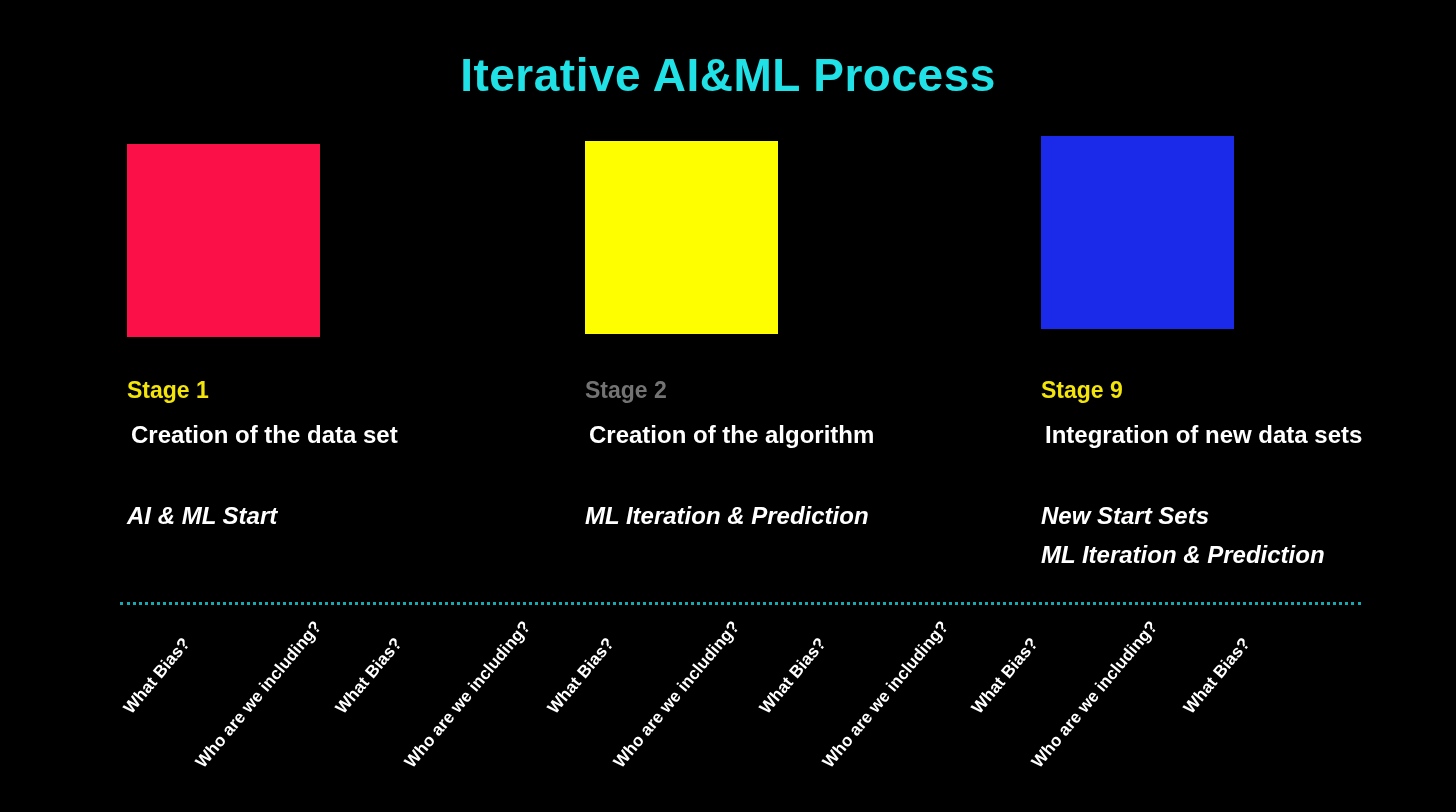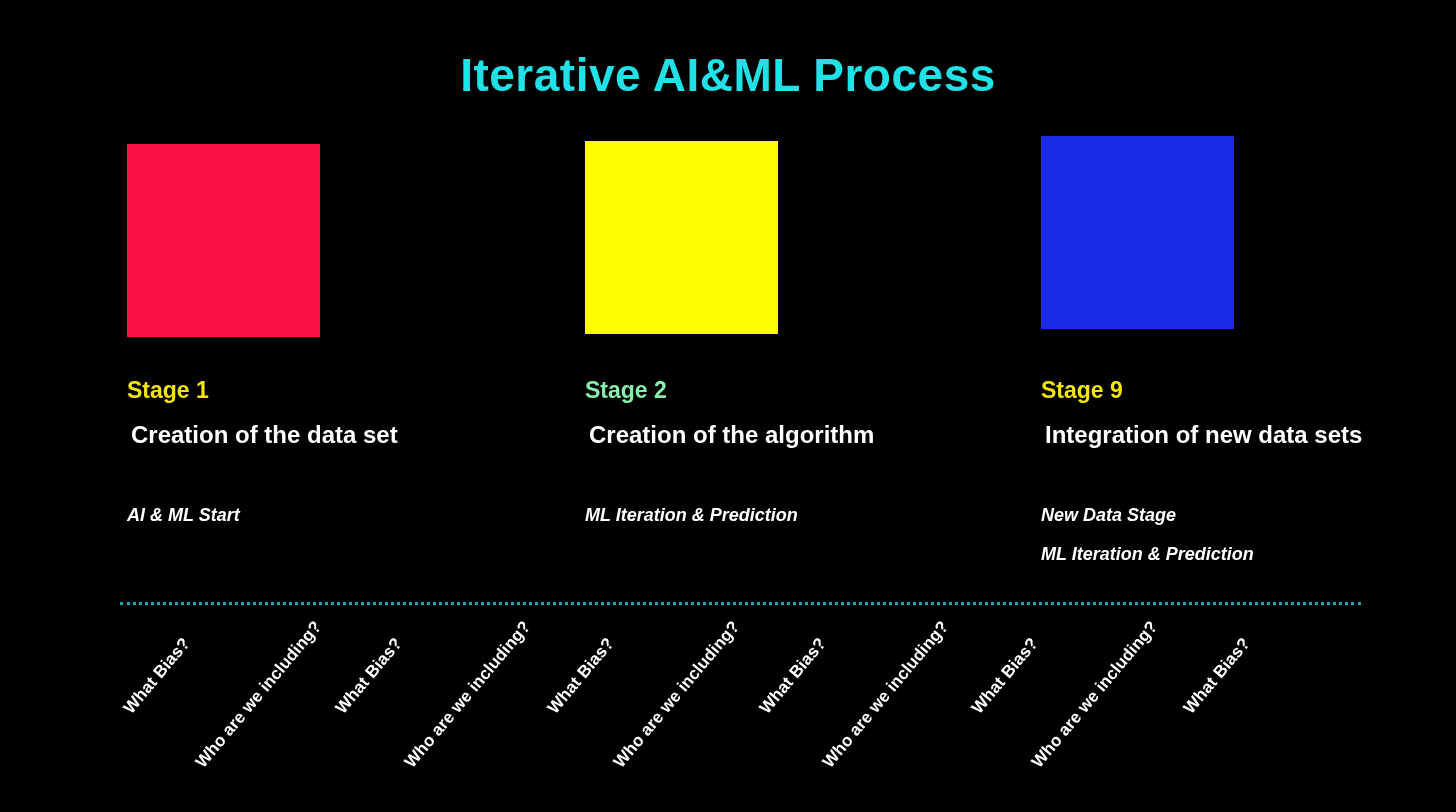--- a/index.html
+++ b/index.html
@@ -63,21 +63,21 @@
     color: #ffffff;
     white-space: nowrap;
   }
   .stage-notes {
     position: absolute;
     top: 496px;
     left: 0;
     color: #ffffff;
   }
   .note-line {
-    font-size: 18px;
+    font-size: 24px;
     font-weight: bold;
     font-style: italic;
     line-height: 39px;
     white-space: nowrap;
   }
   .divider {
     position: absolute;
     top: 602px;
     left: 120px;
     width: 1241px;
@@ -111,34 +111,34 @@
     <div class="stage-heading" style="color: rgb(243, 228, 10);">Stage 1</div>
     <div class="stage-subheading">Creation of the data set</div>
     <div class="stage-notes">
       <div class="note-line">AI &amp; ML Start</div>
       <div class="note-line"></div>
     </div>
   </div>
 
   <div class="stage-col col-1">
     <div class="square" style="background: rgb(254, 254, 0);"></div>
-    <div class="stage-heading" style="color: #86efac;">Stage 2</div>
+    <div class="stage-heading" style="color: #737373;">Stage 2</div>
     <div class="stage-subheading">Creation of the algorithm</div>
     <div class="stage-notes">
       <div class="note-line">ML Iteration &amp; Prediction</div>
       <div class="note-line"></div>
     </div>
   </div>
 
   <div class="stage-col col-2">
     <div class="square" style="background: rgb(27, 42, 232);"></div>
     <div class="stage-heading" style="color: rgb(243, 228, 10);">Stage 9</div>
     <div class="stage-subheading">Integration of new data sets</div>
     <div class="stage-notes">
-      <div class="note-line">New Data Stage</div>
+      <div class="note-line">New Start Sets</div>
       <div class="note-line">ML Iteration &amp; Prediction</div>
     </div>
   </div>
 
   <div class="divider" style="border-top-color: rgb(21, 170, 178);"></div>
 
   <div class="bias-row">
       <div class="bias-item" style="left: 135px; top: 698px;">What Bias?</div>
       <div class="bias-item" style="left: 207px; top: 752px;">Who are we including?</div>
       <div class="bias-item" style="left: 347px; top: 698px;">What Bias?</div>

